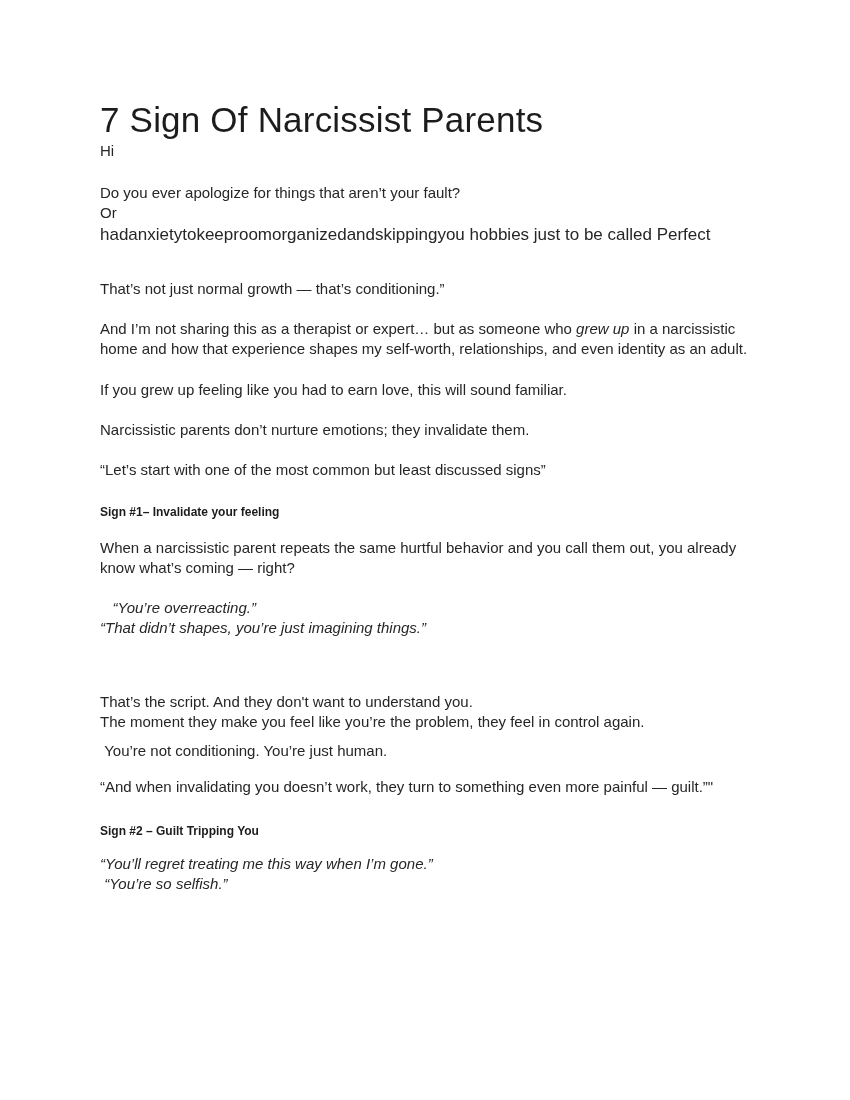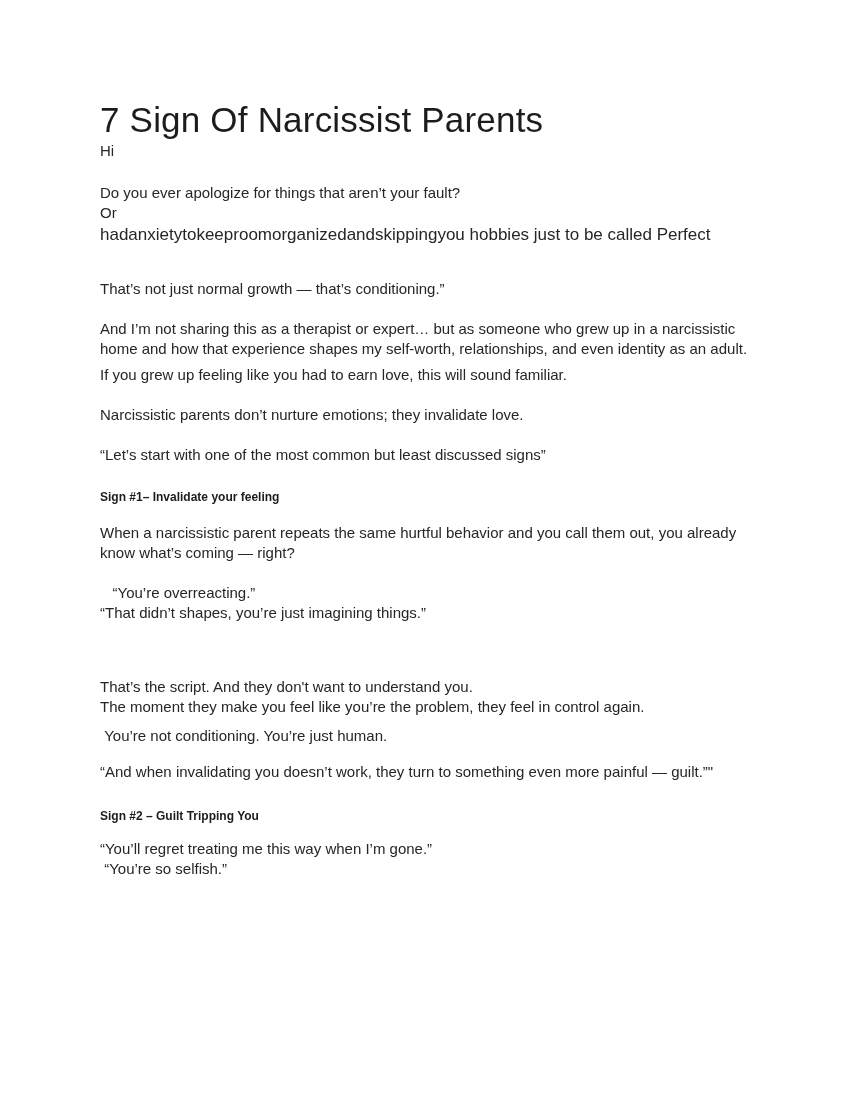--- a/index.html
+++ b/index.html
@@ -36,28 +36,28 @@
     font-size: 17px;
     line-height: 24px;
     color: #262626;
   }
   .doc-heading {
     font-size: 12px;
     line-height: 24px;
     font-weight: 700;
     color: #1c1c1c;
   }
-  .italic { }
+  .italic { font-style: italic; }
   .pre { white-space: pre-wrap; }
 
   
   .mt-p-doyou      { margin-top: 22px; }
   .mt-conditioning { margin-top: 32px; }
   .mt-sharing      { margin-top: 20px; }
-  .mt-earnlove     { margin-top: 6px; }
+  .mt-earnlove     { margin-top: 21px; }
   .mt-invalidate   { margin-top: 20px; }
   .mt-letsstart    { margin-top: 20px; }
   .mt-h1           { margin-top: 20px; }
   .mt-when         { margin-top: 14px; }
   .mt-quotes1      { margin-top: 20px; }
   .mt-script       { margin-top: 54px; }
   .mt-truth        { margin-top: 9px; }
   .mt-human        { margin-top: 9px; }
   .mt-transition   { margin-top: 16px; }
   .mt-h2           { margin-top: 22px; }
@@ -79,21 +79,21 @@
     </div>
 
     <div class="big-line">hadanxietytokeeproomorganizedandskippingyou hobbies just to be called Perfect</div>
 
     <div class="body-text mt-conditioning">That’s not just normal growth — that’s conditioning.”</div>
 
     <div class="body-text mt-sharing"><span>And I’m not sharing this as a therapist or expert… but as someone who </span><span class="italic">grew up</span><span> in a narcissistic home and how that experience shapes my self-worth, relationships, and even identity as an adult.</span></div>
 
     <div class="body-text mt-earnlove">If you grew up feeling like you had to earn love, this will sound familiar.</div>
 
-    <div class="body-text mt-invalidate">Narcissistic parents don’t nurture emotions; they invalidate love.</div>
+    <div class="body-text mt-invalidate">Narcissistic parents don’t nurture emotions; they invalidate them.</div>
 
     <div class="body-text mt-letsstart">“Let’s start with one of the most common but least discussed signs”</div>
 
     <div class="doc-heading mt-h1">Sign #1– Invalidate your feeling</div>
 
     <div class="body-text mt-when">When a narcissistic parent repeats the same hurtful behavior and you call them out, you already know what’s coming — right?</div>
 
     <div class="mt-quotes1">
       <div class="body-text italic pre">   “You’re overreacting.”</div>
       <div class="body-text italic pre">“That didn’t shapes, you’re just imagining things.”</div>

